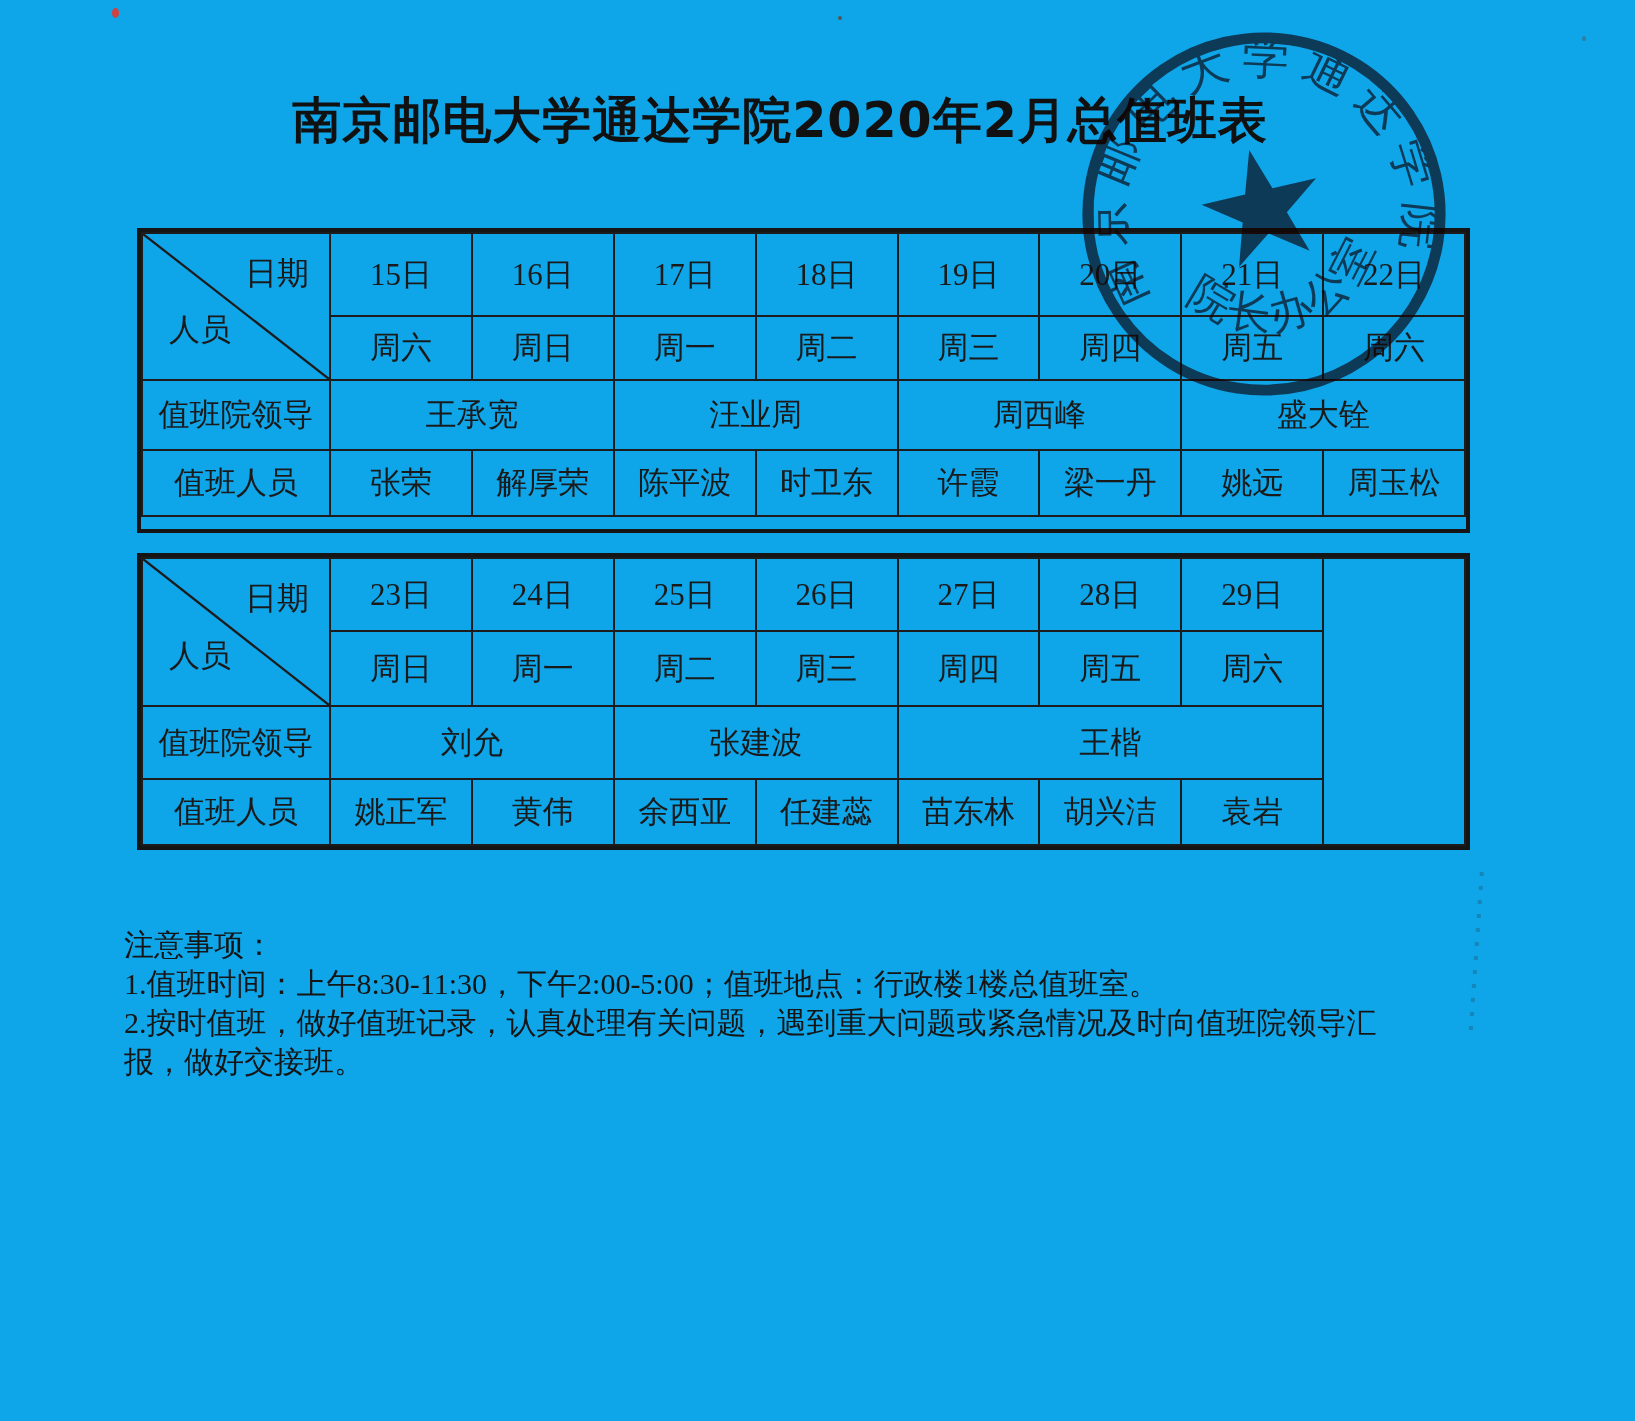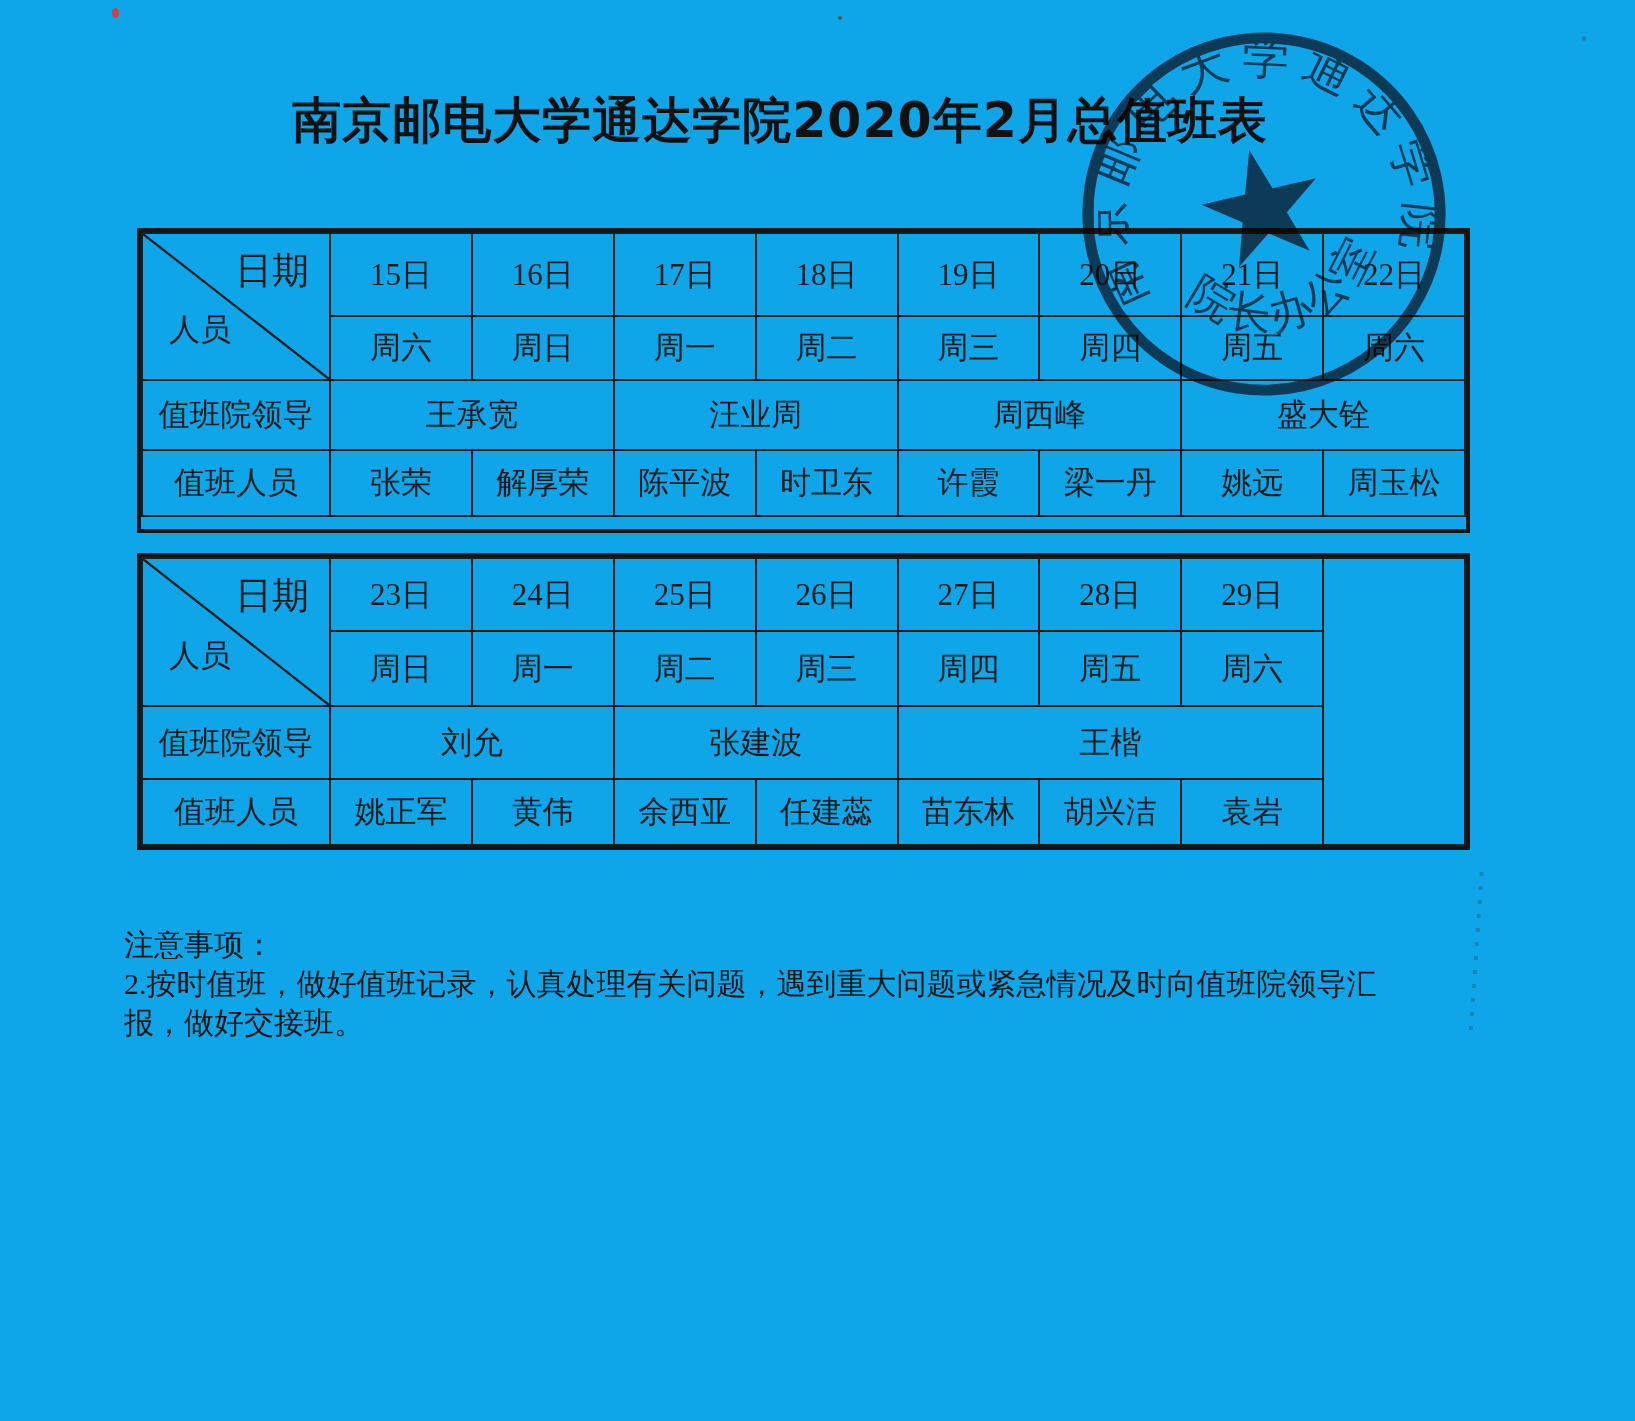--- a/index.html
+++ b/index.html
@@ -38,21 +38,21 @@
     border:2px solid #1c1c1c;
     text-align:center;vertical-align:middle;
     font-size:31px;
     padding:0;
     overflow:hidden;
   }
   col.label-col{width:188px;}
   
   td.diag{position:relative;}
   td.diag svg{position:absolute;left:0;top:0;width:100%;height:100%;}
-  .diag-top{position:absolute;top:12px;right:20px;font-size:37px;}
+  .diag-top{position:absolute;top:18px;right:20px;font-size:32px;}
   .diag-bottom{position:absolute;bottom:28px;left:26px;font-size:31px;}
   
   .notes{
     position:absolute;left:124px;top:925px;width:1292px;
     font-size:30px;line-height:39px;color:#151515;
   }
   .notes p{margin:0;}
   
   .stamp{
     position:absolute;left:1065px;top:15px;width:398px;height:398px;
@@ -195,20 +195,21 @@
         <td>苗东林</td>
         <td>胡兴洁</td>
         <td>袁岩</td>
       </tr>
     </tbody>
       </table>
   </div>
 
   <div class="notes">
     <p>注意事项：</p>
+    <p>1.值班时间：上午8:30-11:30，下午2:00-5:00；值班地点：行政楼1楼总值班室。</p>
     <p>2.按时值班，做好值班记录，认真处理有关问题，遇到重大问题或紧急情况及时向值班院领导汇报，做好交接班。</p>
   </div>
 
   <div class="stamp">
     <svg viewBox="0 0 400 400">
       <g fill="#d43a41" stroke="none" opacity="0.84">
         <circle cx="200" cy="200" r="177" fill="none" stroke="#d43a41" stroke-width="11"></circle>
         <path id="sealArcTop" d="M 71,260 A 142,142 0 1 1 329,260" fill="none"></path>
         <text font-size="47" letter-spacing="11" font-family="Liberation Serif, serif">
           <textPath href="#sealArcTop" startOffset="4">南京邮电大学通达学院</textPath>

